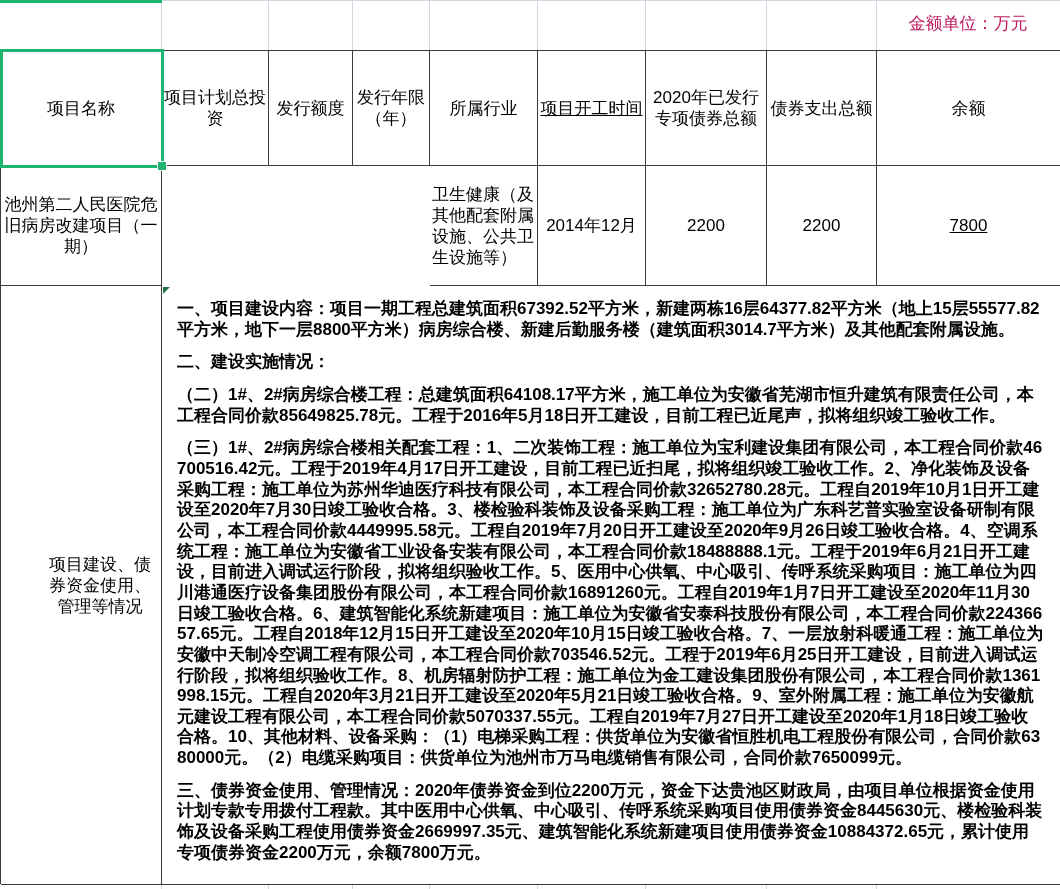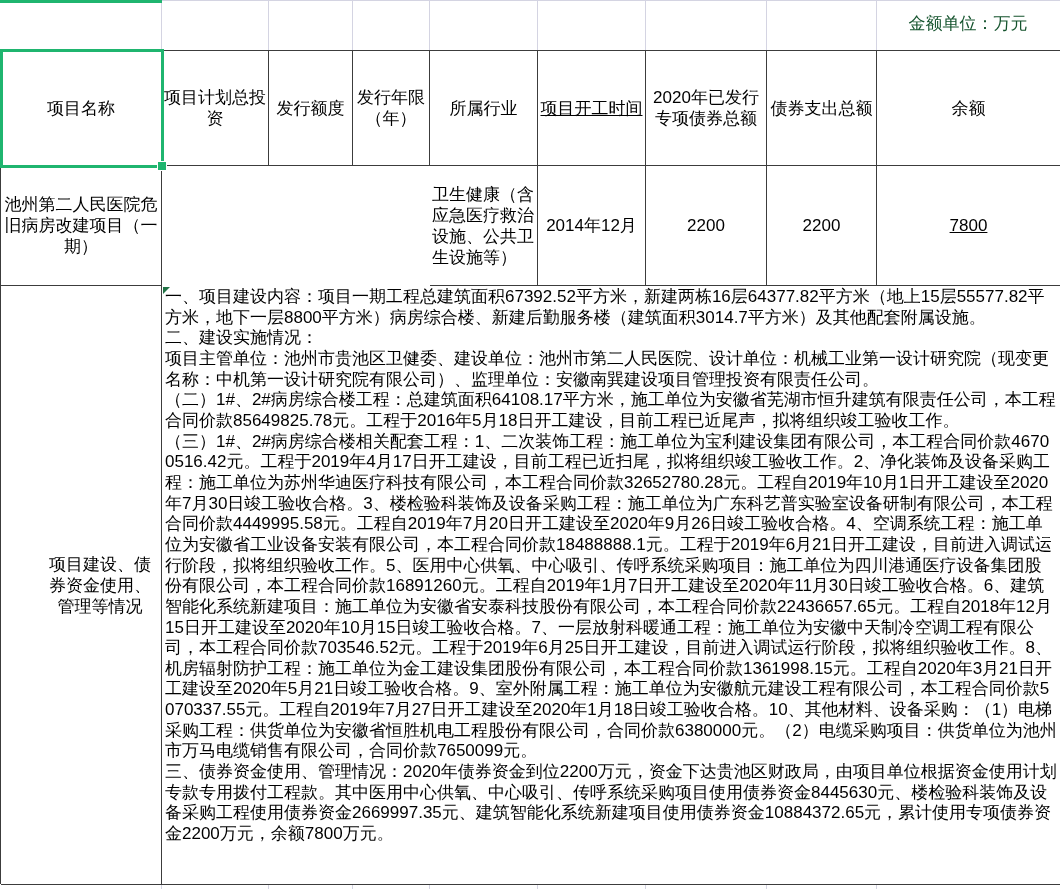--- a/index.html
+++ b/index.html
@@ -4,31 +4,31 @@
 <style>
   html,body{margin:0;padding:0;background:#fff;}
   .sheet{position:relative;width:1060px;height:889px;background:#ffffff;overflow:hidden;
          font-family:"Liberation Sans","DejaVu Sans",sans-serif;color:#000;}
   
   .gl-v{position:absolute;width:1px;background:#d4d4e2;}
   .gl-h{position:absolute;height:1px;background:#d4d4e2;}
   
   .unit-note{position:absolute;left:876px;top:0;width:184px;height:46px;
              display:flex;align-items:center;justify-content:center;
-             font-size:17px;color:#14532d;}
+             font-size:17px;color:#be185d;}
   
   .tbl{position:absolute;left:0;top:50px;width:1060px;height:834px;
        border-top:1px solid #3c3c3c;border-left:1px solid #3c3c3c;box-sizing:border-box;}
   .cell{position:absolute;box-sizing:border-box;border-right:1px solid #3c3c3c;border-bottom:1px solid #3c3c3c;
         display:flex;align-items:center;justify-content:center;text-align:center;
         font-size:17px;line-height:21px;padding:0 2px;word-break:break-all;background:#fff;}
   .cell.tight{padding:0 2px;}
   .detail-cell{display:block;text-align:left;padding:1px 3px;font-size:17px;line-height:20.65px;
                word-break:break-all;overflow:hidden;}
-  .para{margin:0;padding:0;}
+  .para{margin:12px;padding:0;font-weight:bold;}
   
   .sel-top{position:absolute;left:0;top:0;width:162px;height:3px;background:#1fb56f;}
   .sel-box{position:absolute;left:0;top:49px;width:164px;height:119px;border:3px solid #1fb56f;
            box-sizing:border-box;background:transparent;pointer-events:none;}
   .fill-handle{position:absolute;left:157px;top:161px;width:8px;height:8px;background:#1fb56f;
                border:1px solid #ffffff;box-sizing:content-box;}
   .err-tri{position:absolute;left:163px;top:287px;width:0;height:0;
            border-top:7px solid #217346;border-right:7px solid transparent;}
 </style>
 </head>
@@ -63,31 +63,30 @@
     <div class="cell" style="left:268px;top:0;width:84px;height:115px;">发行额度</div>
     <div class="cell" style="left:161px;top:0;width:107px;height:115px;">项目计划总投资</div>
     <div class="cell" style="left:352px;top:0;width:77px;height:115px;">发行年限（年）</div>
     <div class="cell" style="left:429px;top:0;width:108px;height:115px;">所属行业</div>
     <div class="cell" style="left:537px;top:0;width:108px;height:115px;text-decoration:underline;">项目开工时间</div>
     <div class="cell" style="left:645px;top:0;width:121px;height:115px;">2020年已发行专项债券总额</div>
     <div class="cell" style="left:766px;top:0;width:110px;height:115px;">债券支出总额</div>
     <div class="cell" style="left:876px;top:0;width:184px;height:115px;">余额</div>
 
     <div class="cell tight" style="left:0;top:115px;width:161px;height:120px;">池州第二人民医院危旧病房改建项目（一期）</div>
-    <div class="cell" style="left:429px;top:115px;width:108px;height:120px;justify-content:flex-start;text-align:left;">卫生健康（含应急医疗救治设施、公共卫生设施等）</div>
+    <div class="cell" style="left:429px;top:115px;width:108px;height:120px;justify-content:flex-start;text-align:left;">卫生健康（及其他配套附属设施、公共卫生设施等）</div>
     <div class="cell" style="left:537px;top:115px;width:108px;height:120px;">2014年12月</div>
     <div class="cell" style="left:645px;top:115px;width:121px;height:120px;">2200</div>
     <div class="cell" style="left:766px;top:115px;width:110px;height:120px;">2200</div>
     <div class="cell" style="left:876px;top:115px;width:184px;height:120px;text-decoration:underline;">7800</div>
 
     <div class="cell tight" style="left:0;top:235px;width:161px;height:599px;padding-left:40px;">项目建设、债券资金使用、管理等情况</div>
     <div class="cell detail-cell" style="left:161px;top:235px;width:899px;height:599px;">
         <div class="para">一、项目建设内容：项目一期工程总建筑面积67392.52平方米，新建两栋16层64377.82平方米（地上15层55577.82平方米，地下一层8800平方米）病房综合楼、新建后勤服务楼（建筑面积3014.7平方米）及其他配套附属设施。</div>
         <div class="para">二、建设实施情况：</div>
-        <div class="para">项目主管单位：池州市贵池区卫健委、建设单位：池州市第二人民医院、设计单位：机械工业第一设计研究院（现变更名称：中机第一设计研究院有限公司）、监理单位：安徽南巽建设项目管理投资有限责任公司。</div>
         <div class="para">（二）1#、2#病房综合楼工程：总建筑面积64108.17平方米，施工单位为安徽省芜湖市恒升建筑有限责任公司，本工程合同价款85649825.78元。工程于2016年5月18日开工建设，目前工程已近尾声，拟将组织竣工验收工作。</div>
         <div class="para">（三）1#、2#病房综合楼相关配套工程：1、二次装饰工程：施工单位为宝利建设集团有限公司，本工程合同价款46700516.42元。工程于2019年4月17日开工建设，目前工程已近扫尾，拟将组织竣工验收工作。2、净化装饰及设备采购工程：施工单位为苏州华迪医疗科技有限公司，本工程合同价款32652780.28元。工程自2019年10月1日开工建设至2020年7月30日竣工验收合格。3、楼检验科装饰及设备采购工程：施工单位为广东科艺普实验室设备研制有限公司，本工程合同价款4449995.58元。工程自2019年7月20日开工建设至2020年9月26日竣工验收合格。4、空调系统工程：施工单位为安徽省工业设备安装有限公司，本工程合同价款18488888.1元。工程于2019年6月21日开工建设，目前进入调试运行阶段，拟将组织验收工作。5、医用中心供氧、中心吸引、传呼系统采购项目：施工单位为四川港通医疗设备集团股份有限公司，本工程合同价款16891260元。工程自2019年1月7日开工建设至2020年11月30日竣工验收合格。6、建筑智能化系统新建项目：施工单位为安徽省安泰科技股份有限公司，本工程合同价款22436657.65元。工程自2018年12月15日开工建设至2020年10月15日竣工验收合格。7、一层放射科暖通工程：施工单位为安徽中天制冷空调工程有限公司，本工程合同价款703546.52元。工程于2019年6月25日开工建设，目前进入调试运行阶段，拟将组织验收工作。8、机房辐射防护工程：施工单位为金工建设集团股份有限公司，本工程合同价款1361998.15元。工程自2020年3月21日开工建设至2020年5月21日竣工验收合格。9、室外附属工程：施工单位为安徽航元建设工程有限公司，本工程合同价款5070337.55元。工程自2019年7月27日开工建设至2020年1月18日竣工验收合格。10、其他材料、设备采购：（1）电梯采购工程：供货单位为安徽省恒胜机电工程股份有限公司，合同价款6380000元。（2）电缆采购项目：供货单位为池州市万马电缆销售有限公司，合同价款7650099元。</div>
         <div class="para">三、债券资金使用、管理情况：2020年债券资金到位2200万元，资金下达贵池区财政局，由项目单位根据资金使用计划专款专用拨付工程款。其中医用中心供氧、中心吸引、传呼系统采购项目使用债券资金8445630元、楼检验科装饰及设备采购工程使用债券资金2669997.35元、建筑智能化系统新建项目使用债券资金10884372.65元，累计使用专项债券资金2200万元，余额7800万元。</div>
       </div>
   </div>
 
   <div class="sel-top"></div>
   <div class="sel-box"></div>
   <div class="fill-handle"></div>
   <div class="err-tri"></div>

